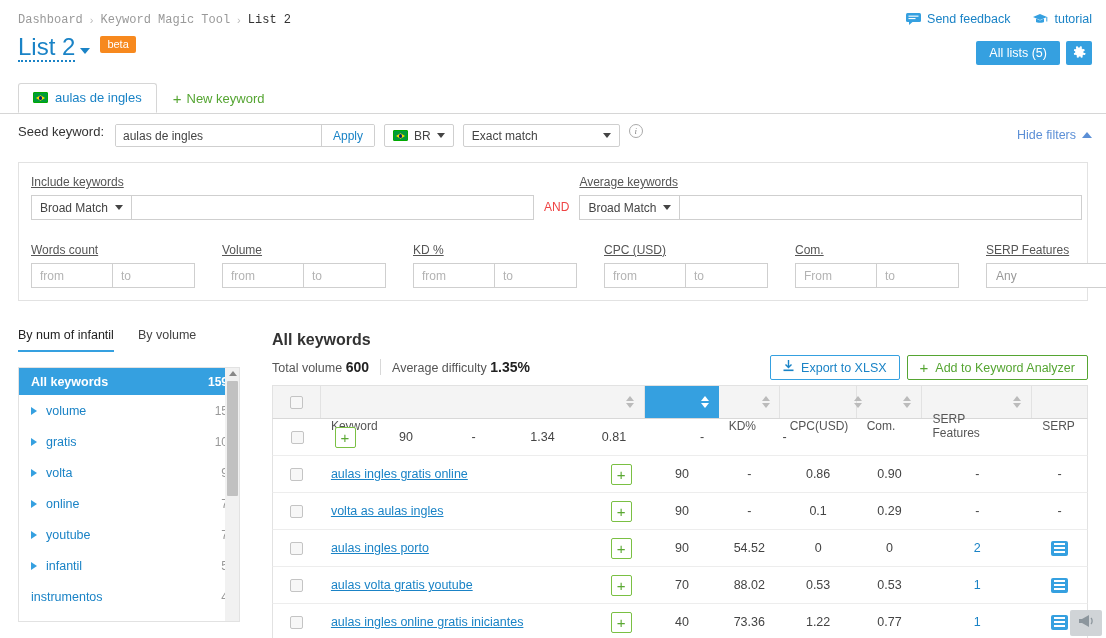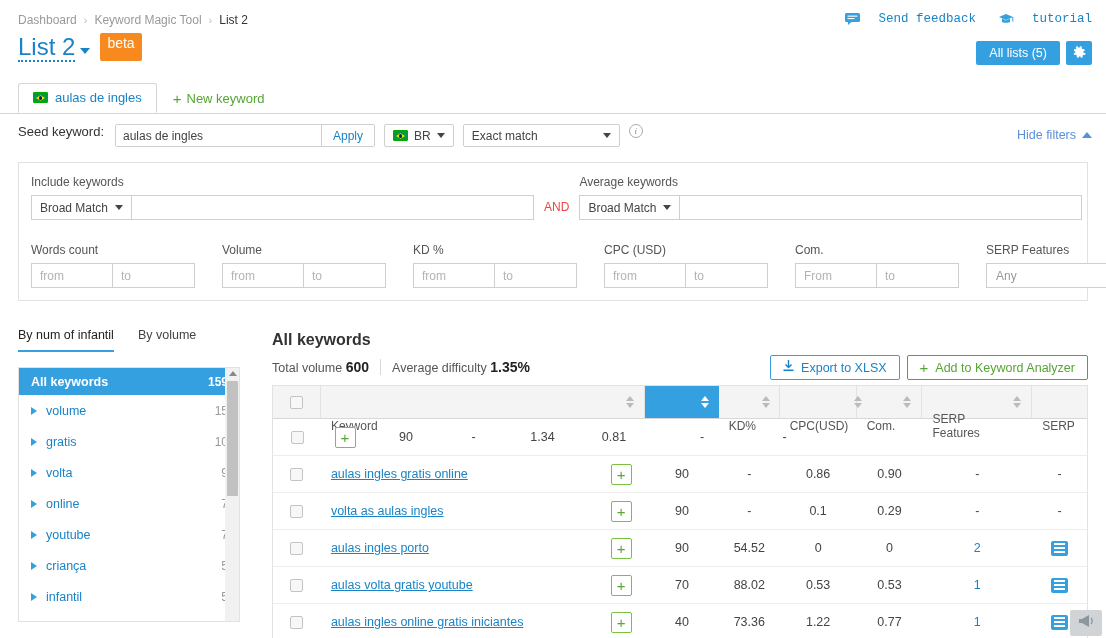--- a/index.html
+++ b/index.html
@@ -13,31 +13,31 @@
     -webkit-font-smoothing: antialiased;
   }
   .page { position: relative; width: 1106px; height: 638px; }
 
   
   .breadcrumb {
     position: absolute; left: 18px; top: 13px;
     font-size: 12px; color: #999;
     display: flex; align-items: center; gap: 7px;
   }
-  .breadcrumb .crumb { color: #999; text-decoration: none; }
+  .breadcrumb .crumb { color: #999; text-decoration: none; font-family: Liberation Mono, monospace; }
   .breadcrumb .crumb.last { color: #333; }
   .breadcrumb .sep { color: #bbb; font-size: 11px; }
 
   
   .toplinks {
     position: absolute; right: 14px; top: 12px;
     display: flex; align-items: center; gap: 22px;
     font-size: 12.5px;
   }
-  .toplink { color: #1a83c6; display: flex; align-items: center; gap: 18px; cursor: pointer; font-family: Liberation Mono, monospace; }
+  .toplink { color: #1a83c6; display: flex; align-items: center; gap: 6px; cursor: pointer; }
   .toplink svg { display: block; }
 
   
   .titlerow {
     position: absolute; left: 18px; top: 33px;
     display: flex; align-items: baseline; gap: 10px;
   }
   .title {
     font-size: 28px; font-weight: normal; color: #333; letter-spacing: -0.2px;
   }
@@ -45,22 +45,22 @@
     font-size: 24px; color: #1a83c6;
     border-bottom: 2px dotted #1a83c6;
     cursor: pointer;
   }
   .caret-blue {
     display:inline-block; width:0;height:0;
     border-left:5px solid transparent;border-right:5px solid transparent;
     border-top:6px solid #1a83c6; margin-left:5px; vertical-align: middle;
   }
   .beta {
-    background: #f7891e; color: #fff; font-size: 14px;
-    padding: 2px 7px 10px; border-radius: 2px; position: relative; top: -7px;
+    background: #f7891e; color: #fff; font-size: 11px;
+    padding: 2px 7px 3px; border-radius: 2px; position: relative; top: -7px;
   }
 
   
   .topbtns { position: absolute; right: 14px; top: 41px; display: flex; align-items: stretch; gap: 6px; }
   .btn-green {
     background: #55a532; color: #fff; font-size: 12.5px;
     padding: 0 13px; height: 24px; border-radius: 2px;
     display: flex; align-items: center; gap: 8px; cursor: pointer; border: none;
   }
   .btn-blue {
@@ -147,21 +147,21 @@
     border-bottom:6px solid #5b8fd6;
   }
 
   
   .filterpanel {
     position: absolute; left: 18px; top: 162px; width: 1070px; height: 139px;
     border: 1px solid #e2e2e2; background: #fff;
   }
   .filterrow1 { position: absolute; left: 12px; top: 12px; right: 12px; display: flex; align-items: flex-end; }
   .fgroup { display: flex; flex-direction: column; }
-  .flabel { font-size: 12px; color: #555; margin-bottom: 6px; }
+  .flabel { font-size: 12px; color: #555; margin-bottom: 6px; text-decoration: underline; }
   .matchrow { display: flex; height: 25px; }
   .matchsel {
     border: 1px solid #cfcfcf; border-right: none; background: #fff;
     font-size: 12px; color: #444; padding: 0 8px; display: flex; align-items: center; gap: 7px;
     cursor: pointer; white-space: nowrap;
   }
   .matchinput { border: 1px solid #cfcfcf; outline: none; font-size: 12px; padding: 0 7px; font-family: "Liberation Sans", sans-serif; }
   .andsep { font-size: 12px; color: #ef4444; margin: 0 10px 6px; }
 
   .filterrow2 {
@@ -485,27 +485,20 @@
     <div class="row">
       <span class="name">
           <span class="arr-right"></span>
           <span>youtube</span>
         </span>
       <span class="cnt">7</span>
     </div>
     <div class="row">
       <span class="name">
           <span class="arr-right"></span>
-          <span>criança</span>
-        </span>
-      <span class="cnt">5</span>
-    </div>
-    <div class="row">
-      <span class="name">
-          <span class="arr-right"></span>
           <span>infantil</span>
         </span>
       <span class="cnt">5</span>
     </div>
     <div class="row">
       <span class="name">
           <span>instrumentos</span>
         </span>
       <span class="cnt">4</span>
     </div>

